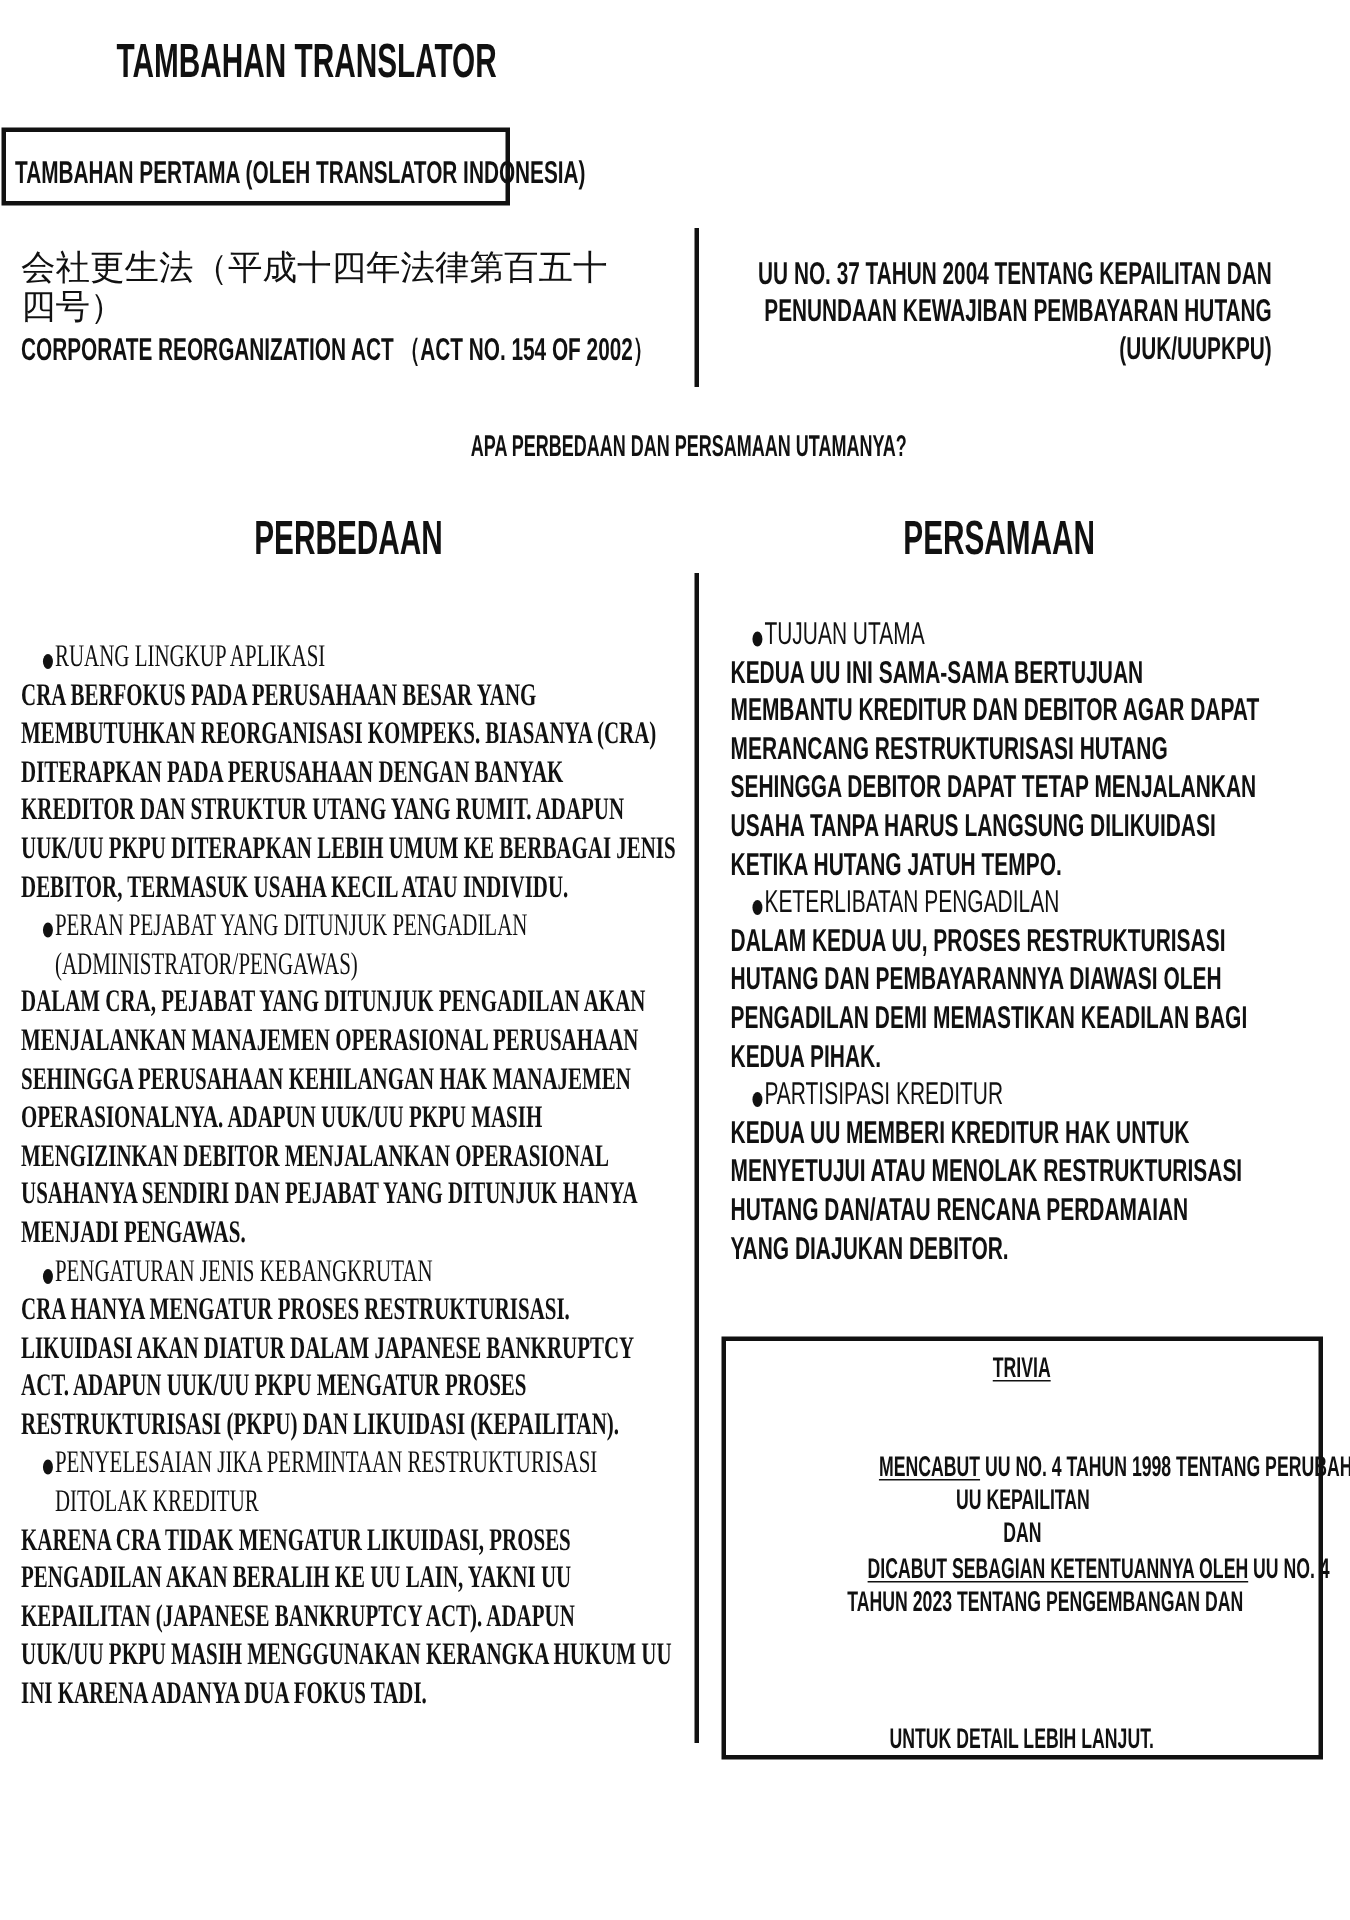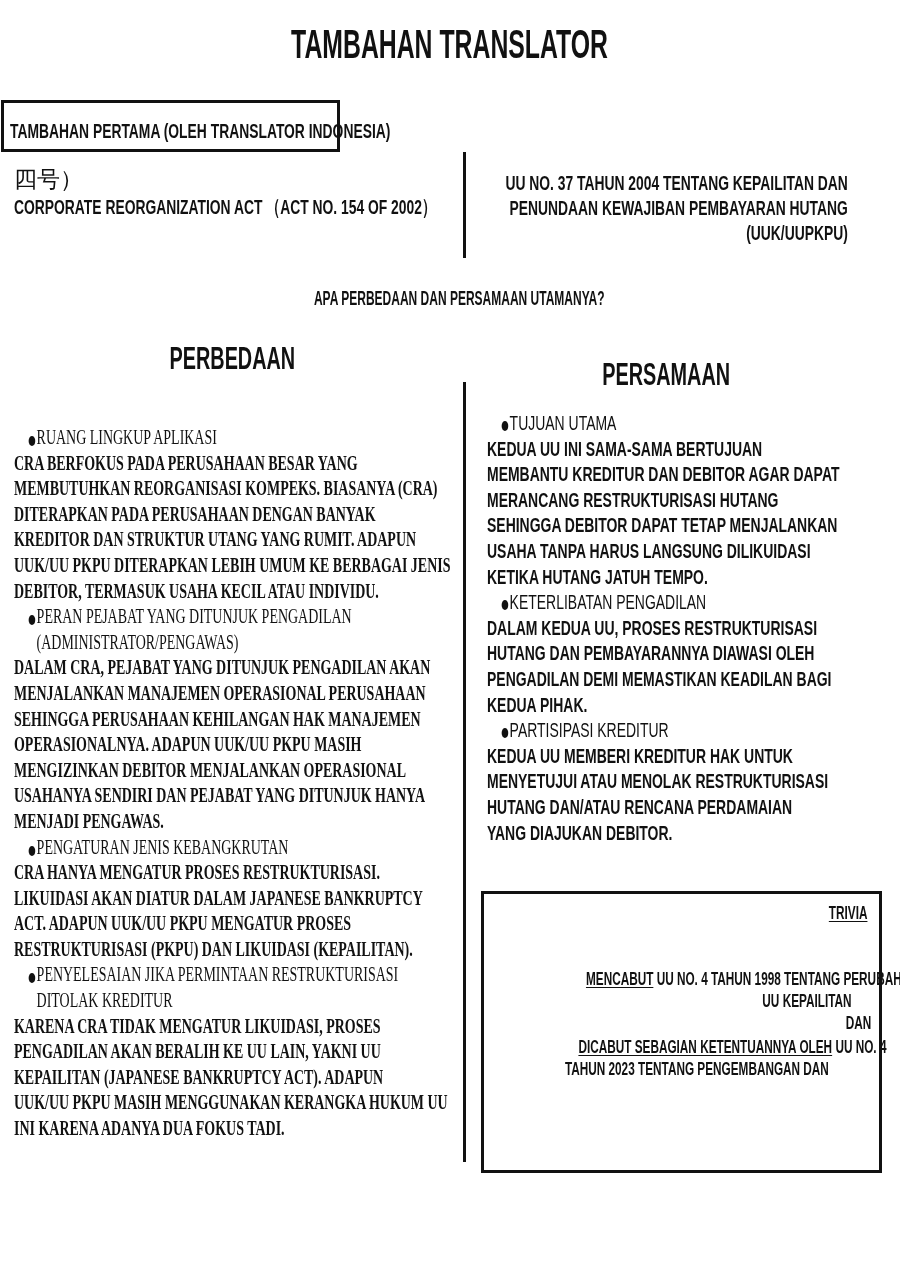--- a/index.html
+++ b/index.html
@@ -4,27 +4,27 @@
 <style>
   html, body { margin: 0; padding: 0; background: #ffffff; }
   body {
     width: 900px; height: 1280px; position: relative; overflow: hidden;
     font-family: "Liberation Sans", sans-serif; color: #111111;
   }
   .abs { position: absolute; }
   .line { display: block; white-space: nowrap; }
 
   #main-title {
-    left: 0; width: 900px; top: 22px; text-align: center;
-    font-weight: bold; font-size: 40px; letter-spacing: 0px;
+    left: 0; width: 900px; top: 22px; 
+    font-weight: bold; font-size: 32px; letter-spacing: 0px;
   }
   #main-title span { display: inline-block; transform: scaleX(0.62); transform-origin: center; }
 
   #supplement-box {
-    left: 1px; top: 100px; width: 339px; height: 52px;
+    left: 1px; top: 85px; width: 339px; height: 52px;
     border: 3px solid #111; box-sizing: border-box;
   }
   #supplement-box .txt {
     position: absolute; left: 6px; top: 16px; font-size: 21px; font-weight: bold;
     transform: scaleX(0.66); transform-origin: left top; white-space: nowrap;
   }
 
   #jp-law { left: 14px; top: 166px; }
   #jp-law .jp { font-family: "DejaVu Sans", sans-serif; font-size: 23px; line-height: 26px; }
   #jp-law .en { font-size: 21px; font-weight: bold; transform: scaleX(0.66); transform-origin: left top; white-space: nowrap; margin-top: 1px; }
@@ -33,59 +33,60 @@
 
   #id-law { right: 52px; top: 170px; text-align: right; }
   #id-law .line { font-size: 21px; font-weight: bold; line-height: 25px; transform: scaleX(0.66); transform-origin: right top; }
 
   #question { left: 0; width: 918px; top: 287px; text-align: center; }
   #question span { display: inline-block; font-size: 20px; font-weight: bold; transform: scaleX(0.6); transform-origin: center; white-space: nowrap; }
 
   .col-heading { top: 340px; font-size: 32px; font-weight: bold; }
   .col-heading span { display: inline-block; transform: scaleX(0.62); transform-origin: center; }
   #heading-perbedaan { left: 82px; width: 300px; text-align: center; }
-  #heading-persamaan { left: 516px; width: 300px; text-align: center; margin-top: 16px; }
+  #heading-persamaan { left: 516px; width: 300px; text-align: center; }
 
   #mid-divider { left: 463px; top: 382px; width: 3px; height: 780px; background: #111; }
 
   .col { font-size: 21px; font-weight: bold; line-height: 25.6px; }
   .col .row { display: block; white-space: nowrap; transform: scaleX(0.665); transform-origin: left top; height: 25.6px; }
   .col .bullet { padding-left: 34px; position: relative; font-weight: normal; }
   .col .bullet::before {
     content: ""; position: absolute; left: 22px; top: 11px; width: 10px; height: 10px;
     border-radius: 50%; background: #111;
   }
   .col .bullet-cont { padding-left: 34px; font-weight: normal; }
 
   #left-col { left: 14px; top: 425px; font-family: Liberation Serif, serif; }
   #right-col { left: 487px; top: 410px; }
 
   #trivia-box {
     left: 481px; top: 891px; width: 401px; height: 282px;
     border: 3px solid #111; box-sizing: border-box;
   }
   #trivia-box .tl {
-    position: absolute; left: 0; width: 100%; text-align: right;
+    position: absolute; left: 0; width: 100%; text-align: center;
     font-size: 19px; font-weight: bold; line-height: 22px;
   }
   #trivia-box .tl span.sq { display: inline-block; transform: scaleX(0.62); transform-origin: center; white-space: nowrap; }
   .u { text-decoration: underline; text-decoration-thickness: 1px; text-underline-offset: 2px; }
 </style>
 </head>
 <body>
 
 <div id="main-title" class="abs">
   <span>TAMBAHAN TRANSLATOR</span>
 </div>
 
 <div id="supplement-box" class="abs">
   <span class="txt">TAMBAHAN PERTAMA (OLEH TRANSLATOR INDONESIA)</span>
 </div>
 
 <div id="jp-law" class="abs">
+  <div class="jp">会社更生法（平成十四年法律第百五十</div>
   <div class="jp">四号）</div>
   <div class="en">CORPORATE REORGANIZATION ACT （ACT NO. 154 OF 2002）</div>
 </div>
 
 <div id="top-divider" class="abs"></div>
 
 <div id="id-law" class="abs">
   <span class="line">UU NO. 37 TAHUN 2004 TENTANG KEPAILITAN DAN</span>
   <span class="line">PENUNDAAN KEWAJIBAN PEMBAYARAN HUTANG</span>
   <span class="line">(UUK/UUPKPU)</span>
@@ -185,13 +186,16 @@
   </div>
   <div class="tl" style="top:118px;">
     <span class="sq">DAN</span>
   </div>
   <div class="tl" style="top:142px;">
     <span class="sq"><span class="u">DICABUT SEBAGIAN KETENTUANNYA OLEH</span><span> UU NO. 4</span></span>
   </div>
   <div class="tl" style="top:164px;">
     <span class="sq">TAHUN 2023 TENTANG PENGEMBANGAN DAN</span>
   </div>
+  <div class="tl" style="top:255px;">
+    <span class="sq">UNTUK DETAIL LEBIH LANJUT.</span>
+  </div>
 </div>
 
 </body></html>

